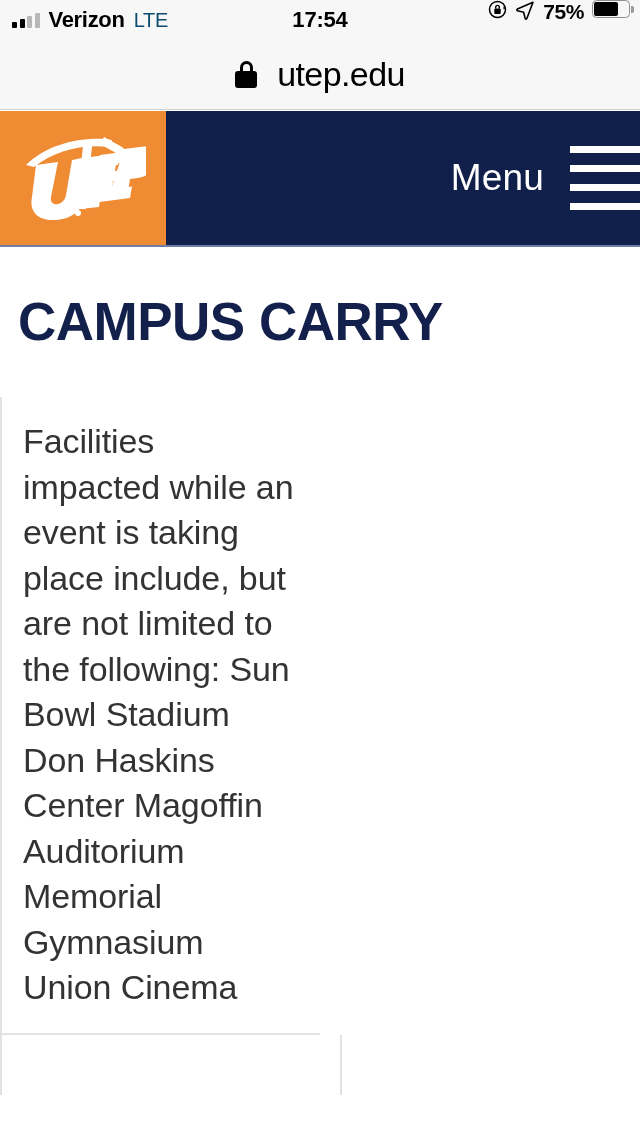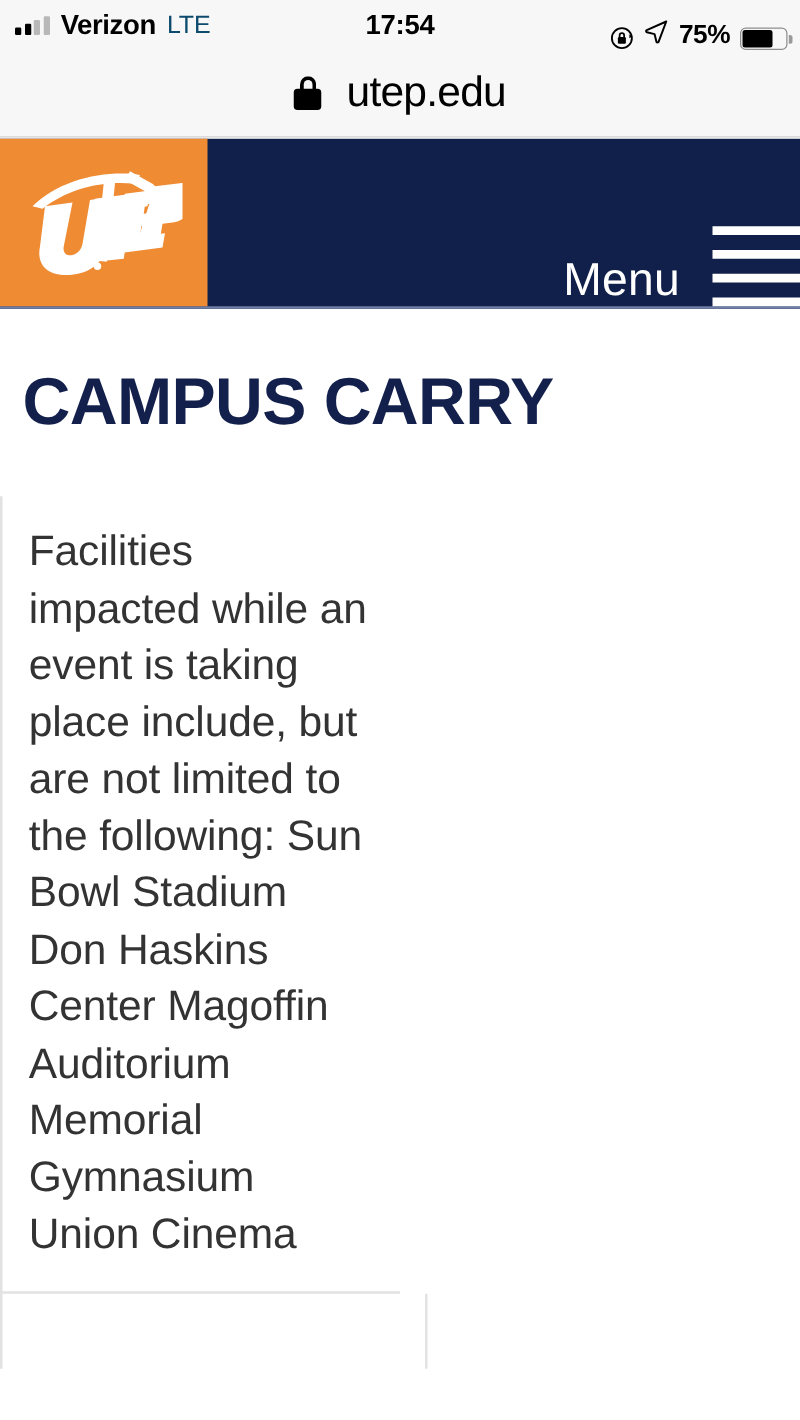--- a/index.html
+++ b/index.html
@@ -26,21 +26,21 @@
   .signal i:nth-child(4){ height:15px; background:#b8b8b8; }
   .carrier{ font-size:22px; font-weight:700; color:#000; letter-spacing:-.3px; }
   .netmode{ font-size:20px; font-weight:400; color:#0c4a6e; letter-spacing:-.2px; }
 
   .sb-time{
     position:absolute; left:0; right:0; top:0; height:40px;
     display:flex; align-items:center; justify-content:center;
     font-size:22px; font-weight:700; color:#000; letter-spacing:-.2px;
   }
 
-  .sb-right{ position:absolute; right:10px; top:0; height:40px; display:flex; align-items:flex-end; gap:8px; }
+  .sb-right{ position:absolute; right:10px; top:0; height:40px; display:flex; align-items:flex-start; gap:8px; }
   .rot-lock{ width:19px; height:19px; position:relative; }
   .battpct{ font-size:21px; font-weight:600; color:#000; letter-spacing:-.4px; }
   .batt{ position:relative; width:38px; height:18px; }
   .batt .shell{ position:absolute; inset:0; border:1.6px solid #8f8f8f; border-radius:4.5px; }
   .batt .fill{ position:absolute; left:2.4px; top:2.4px; bottom:2.4px; width:24px; background:#000; border-radius:2px; }
   .batt .nub{ position:absolute; right:-4px; top:5.5px; width:2.6px; height:7px; background:#9a9a9a; border-radius:0 2px 2px 0; }
 
   
   .urlbar{
     position:absolute; top:40px; left:0; width:640px; height:70px;
@@ -67,21 +67,21 @@
     display:flex; align-items:stretch;
     border-bottom:2px solid #6f7ea6;
   }
   .logo-block{
     width:166px; background:#ef8b33;
     display:flex; align-items:center; justify-content:center;
     flex:0 0 166px;
   }
   .utep-logo{ width:126px; height:86px; display:block; }
   .menu-area{
-    flex:1; display:flex; align-items:flex-end; justify-content:flex-end;
+    flex:1; display:flex; align-items:center; justify-content:flex-end;
     padding-right:0;
   }
   .menu-label{
     color:#ffffff; font-size:37px; font-weight:400; letter-spacing:.2px;
     margin-right:26px;
   }
   .hamburger{
     width:70px; display:flex; flex-direction:column; justify-content:center;
     gap:12px; padding-right:0; margin-right:0;
   }

